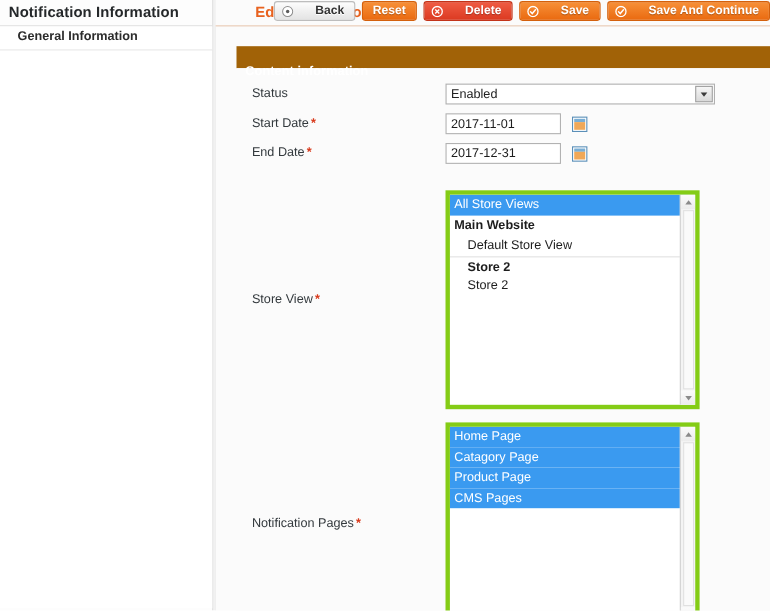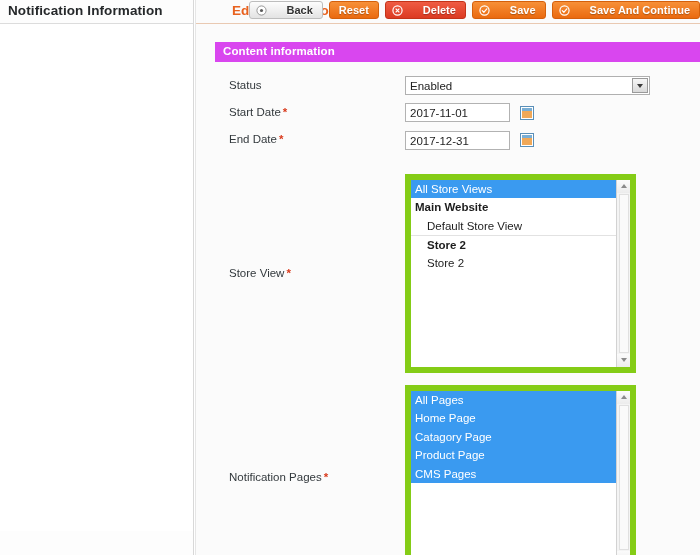--- a/index.html
+++ b/index.html
@@ -91,25 +91,25 @@
 
   .bico { width: 11px; height: 11px; flex: 0 0 11px; display:block; }
 
   
   #panel {
     position: absolute; left: 19px; top: 42px;
     width: 486px;
   }
   #panel-head {
     height: 20px;
-    background: #d946ef;
+    background: #a16207;
     color: #ffffff;
     font-size: 11.5px;
     font-weight: bold;
-    padding: 3px 0 0 8px;
+    padding: 17px 0 0 8px;
     letter-spacing: .1px;
   }
   #panel-body {
     background: #fbfbfb;
     padding: 14px 0 0 0;
   }
 
   .frow { display: flex; align-items: center; margin-bottom: 8px; }
   .flabel {
     width: 190px;
@@ -172,21 +172,21 @@
   .calicon b {
     position: absolute; left: 1px; right: 1px; top: 1px; height: 3px;
     background: #7aaed4; display: block;
   }
 
   
   .listbox {
     position: relative;
     width: 231px;
     background: #ffffff;
-    border: 6px solid #84cc16;
+    border: 4px solid #84cc16;
     overflow: hidden;
   }
   .listbox.store { height: 199px; }
   .listbox.pages { height: 185px; }
 
   .lopt {
     font-size: 11.5px;
     color: #1d1d1d;
     height: 18.5px;
     line-height: 18.5px;
@@ -223,20 +223,23 @@
     border: 1px solid #e0e0e0;
   }
 </style>
 </head>
 <body>
 
 <div id="page">
 
   <div id="sidebar">
     <div id="sidebar-title">Notification Information</div>
+    <div class="side-item">
+      <span>General Information</span>
+    </div>
     <div id="sidebar-rest"></div>
   </div>
 
   <div id="main">
 
     <div id="page-head">
       <div id="page-title">Edit Notification</div>
 
       <div id="btnbar">
 
@@ -341,21 +344,20 @@
             </div>
           </div>
         </div>
 
         <div class="frow">
           <div class="flabel">
             <span>Notification Pages</span><span class="req">*</span>
           </div>
           <div class="fctl">
             <div class="listbox pages">
-              <div class="lopt sel">All Pages</div>
               <div class="lopt sel">Home Page</div>
               <div class="lopt sel">Catagory Page</div>
               <div class="lopt sel">Product Page</div>
               <div class="lopt sel">CMS Pages</div>
 
               <div class="sbar">
                 <div class="strack"></div>
                 <div class="sbtn up">
                     <span class="sup"></span>
                   </div>

